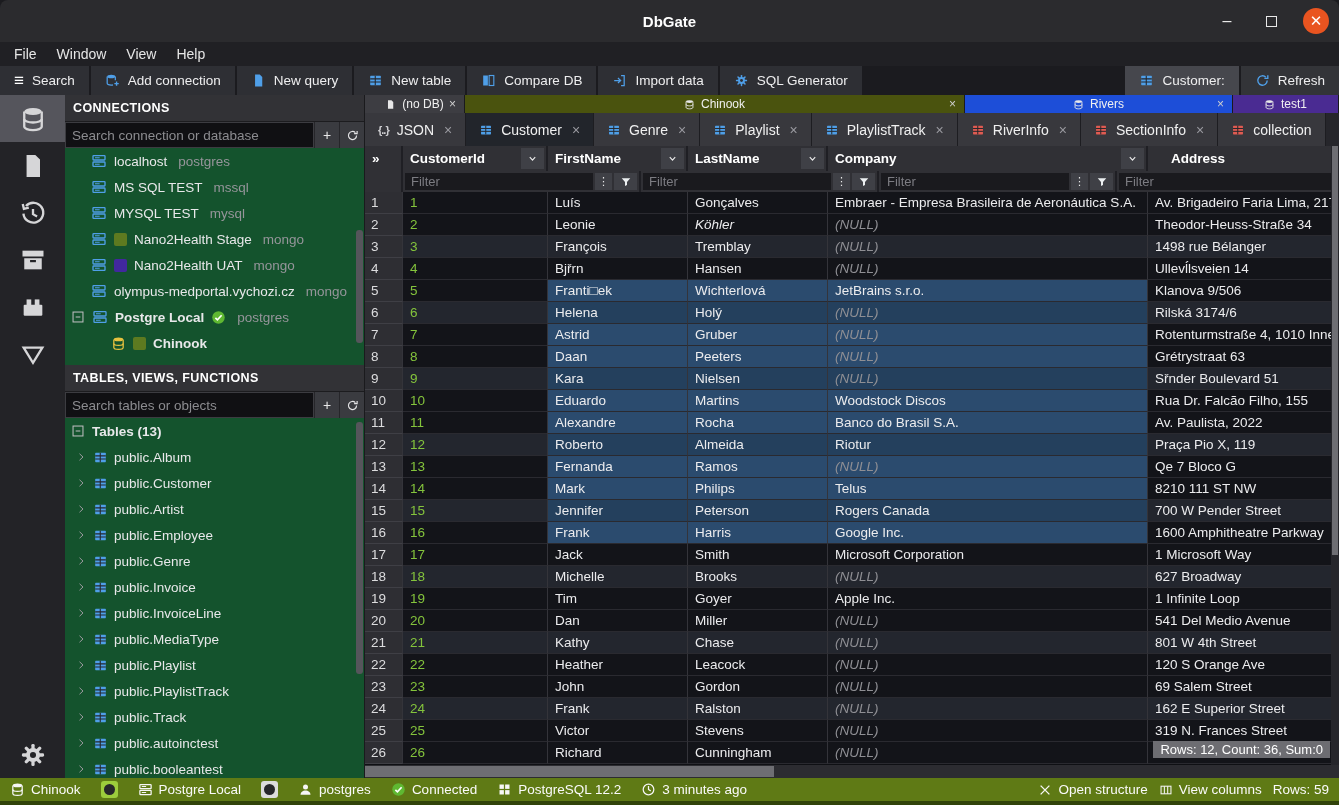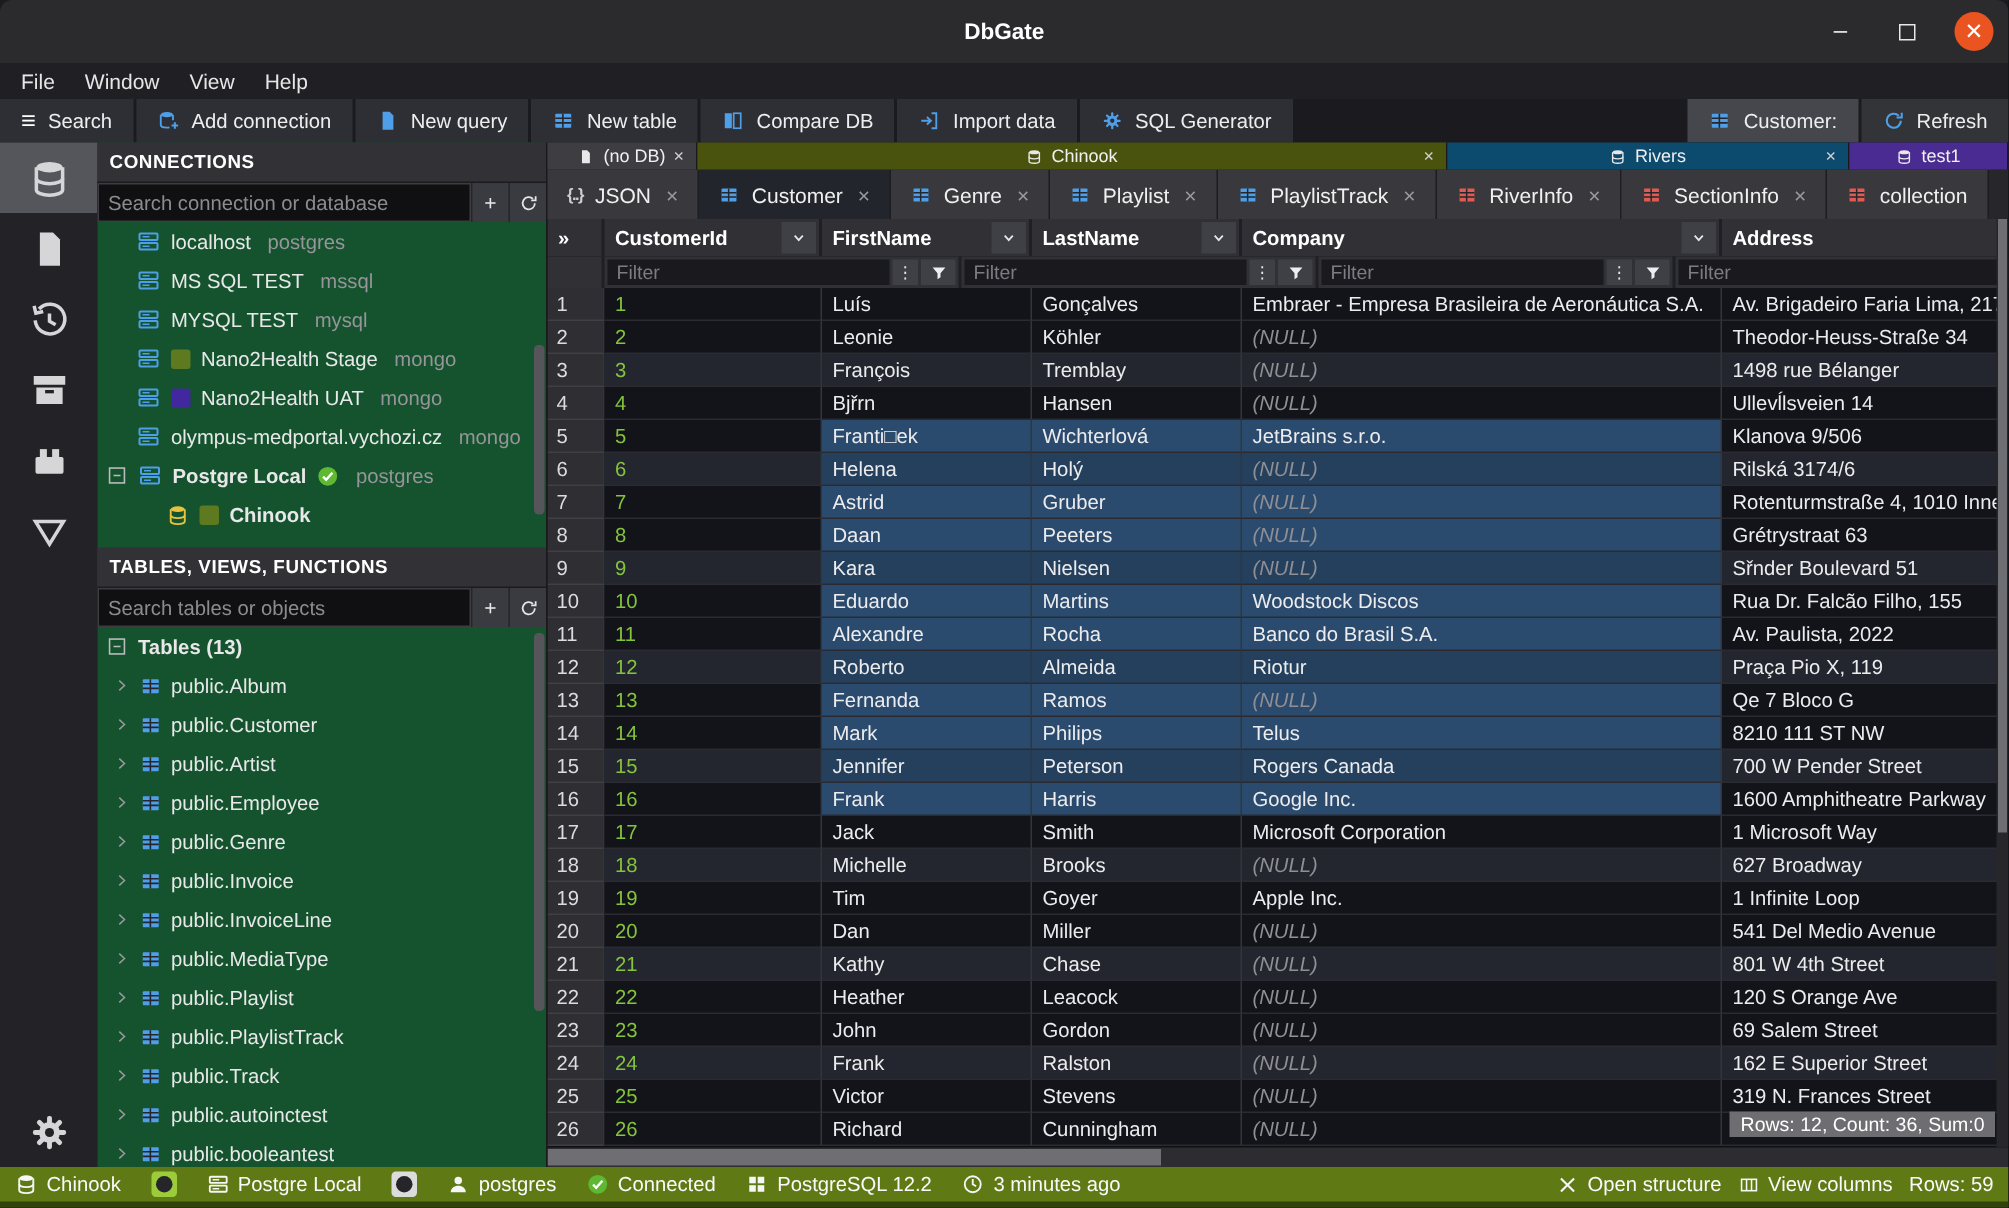--- a/index.html
+++ b/index.html
@@ -644,21 +644,21 @@
             <span class="icon">
               <svg viewBox="0 0 24 24" width="11" height="11">
                 <ellipse cx="12" cy="5.5" rx="7.5" ry="3" fill="#e8e8e8"></ellipse>
                 <path d="M4.5 5.5v13c0 1.7 3.4 3 7.5 3s7.5-1.3 7.5-3v-13" fill="none" stroke="#e8e8e8" stroke-width="2"></path>
                 <path d="M4.5 12c0 1.7 3.4 3 7.5 3s7.5-1.3 7.5-3" fill="none" stroke="#e8e8e8" stroke-width="2"></path>
               </svg>
             </span>
             <span>Chinook</span>
             <span class="x">×</span>
           </div>
-          <div class="dbtab" style="background: #0c4a6e; flex: 0 0 268px;">
+          <div class="dbtab" style="background: #1d4ed8; flex: 0 0 268px;">
             <span class="icon">
               <svg viewBox="0 0 24 24" width="11" height="11">
                 <ellipse cx="12" cy="5.5" rx="7.5" ry="3" fill="#e8e8e8"></ellipse>
                 <path d="M4.5 5.5v13c0 1.7 3.4 3 7.5 3s7.5-1.3 7.5-3v-13" fill="none" stroke="#e8e8e8" stroke-width="2"></path>
                 <path d="M4.5 12c0 1.7 3.4 3 7.5 3s7.5-1.3 7.5-3" fill="none" stroke="#e8e8e8" stroke-width="2"></path>
               </svg>
             </span>
             <span>Rivers</span>
             <span class="x">×</span>
           </div>
@@ -788,21 +788,21 @@
             <div class="hcell" style="flex: 0 0 320px;">
               <span class="hname">Company</span>
               <div class="hbtn">
                 <span class="icon">
                   <svg viewBox="0 0 24 24" width="13" height="13">
                     <path d="M7 9.5l5 5.5 5-5.5" fill="none" stroke="#e8e8e8" stroke-width="2.2"></path>
                   </svg>
                 </span>
               </div>
             </div>
-            <div class="hcell" style="flex: 1 1 auto;">
+            <div class="hcell" style="flex: 1 1 auto; padding-left: 16px;">
               <span class="hname">Address</span>
             </div>
           </div>
         <div class="g-filter" id="gfilter">
             <div class="hcell gut"></div>
             <div class="hcell" style="flex: 0 0 145px;">
               <input class="fin" placeholder="Filter" style="">
               <div class="fbtn">⋮</div>
               <div class="fbtn fl">
                 <span class="icon">
@@ -844,21 +844,21 @@
               <div class="gcell cid" style="flex: 0 0 145px;">1</div>
               <div class="gcell" style="flex: 0 0 140px;">Luís</div>
               <div class="gcell" style="flex: 0 0 140px;">Gonçalves</div>
               <div class="gcell" style="flex: 0 0 320px;">Embraer - Empresa Brasileira de Aeronáutica S.A.</div>
               <div class="gcell" style="flex: 1 1 auto;">Av. Brigadeiro Faria Lima, 2170</div>
             </div>
             <div class="grow">
               <div class="gcell gut">2</div>
               <div class="gcell cid" style="flex: 0 0 145px;">2</div>
               <div class="gcell" style="flex: 0 0 140px;">Leonie</div>
-              <div class="gcell" style="flex: 0 0 140px;">Köhler</div>
+              <div class="gcell" style="flex: 0 0 140px; font-style: italic;">Köhler</div>
               <div class="gcell" style="flex: 0 0 320px;">
                 <span class="nul">(NULL)</span>
               </div>
               <div class="gcell" style="flex: 1 1 auto;">Theodor-Heuss-Straße 34</div>
             </div>
             <div class="grow">
               <div class="gcell gut">3</div>
               <div class="gcell stp cid" style="flex: 0 0 145px;">3</div>
               <div class="gcell stp" style="flex: 0 0 140px;">François</div>
               <div class="gcell stp" style="flex: 0 0 140px;">Tremblay</div>

